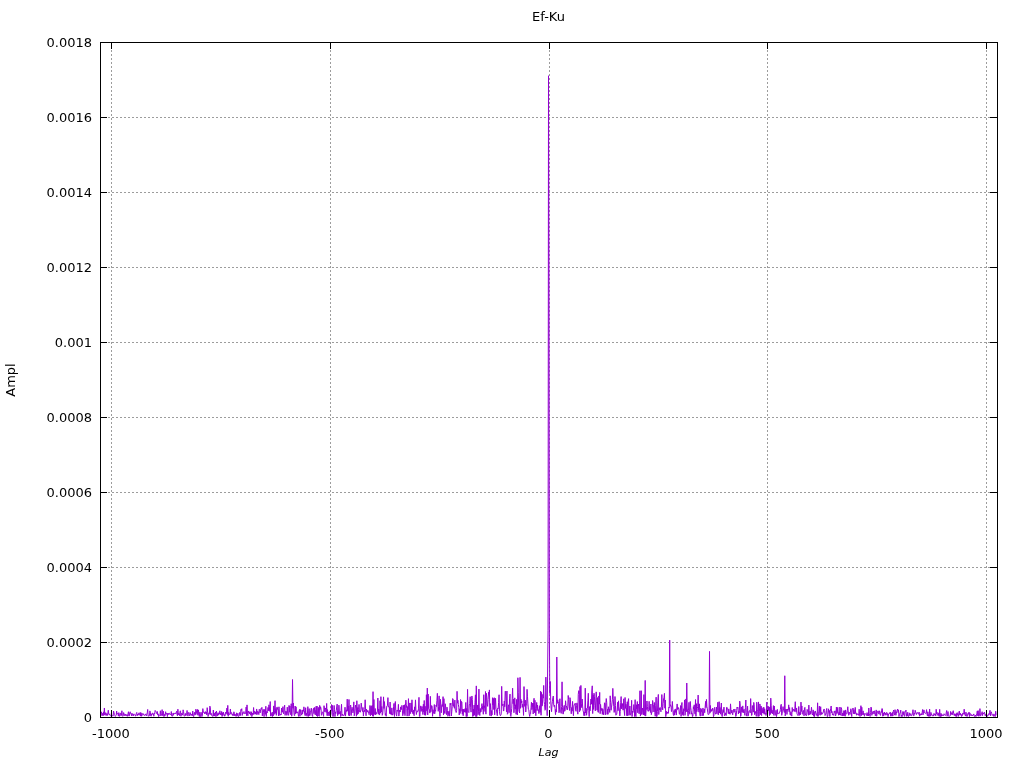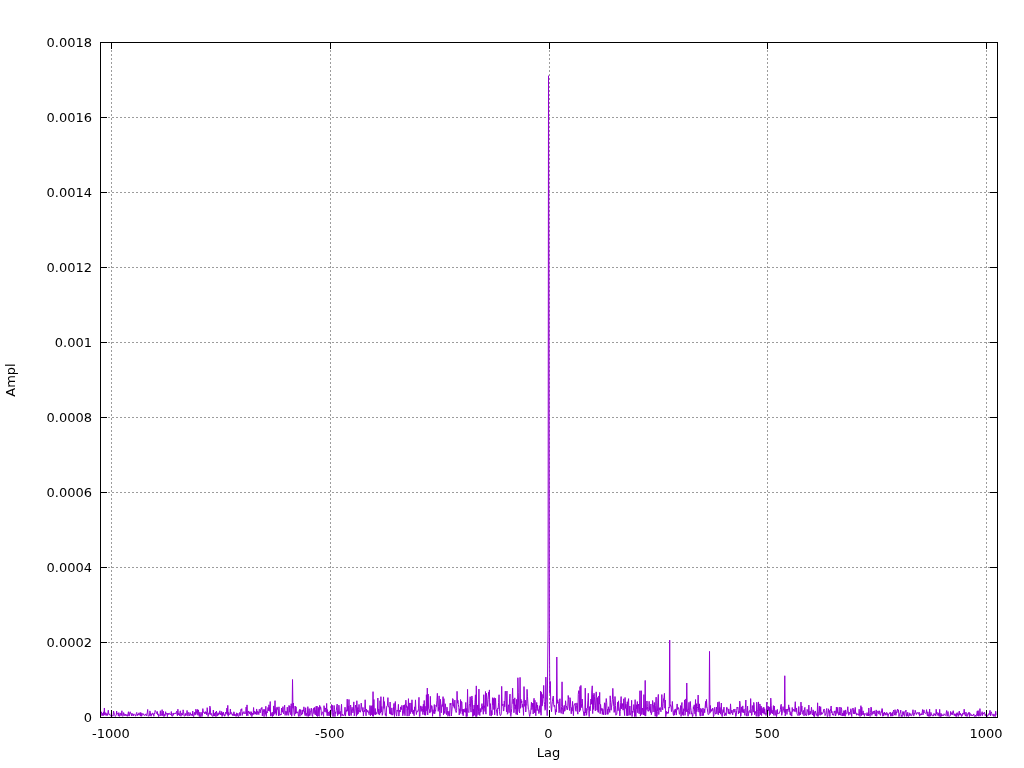--- a/index.html
+++ b/index.html
@@ -10,34 +10,35 @@
     font-family:"DejaVu Sans", sans-serif;
     color:#000;
     overflow:hidden;
   }
   .chart-title{
     position:absolute;top:9px;left:448px;width:201px;
     text-align:center;font-size:13px;line-height:16px;
   }
   .x-axis-label{
     position:absolute;top:745px;left:498px;width:101px;
-    text-align:center;font-size:13px;line-height:16px;
+    text-align:center;font-size:11px;line-height:16px;font-style:italic;
   }
   .y-axis-label{
     position:absolute;left:-19px;top:372px;width:60px;height:16px;
     text-align:center;font-size:13px;line-height:16px;
     transform:rotate(-90deg);
   }
   svg{position:absolute;left:0;top:0;}
   .ticklabel{font-family:"DejaVu Sans", sans-serif;font-size:13px;fill:#000;}
 </style>
 </head>
 <body>
 
 <div class="screen">
+  <div class="chart-title">Ef-Ku</div>
   <div class="y-axis-label">Ampl</div>
   <div class="x-axis-label">Lag</div>
   <svg id="plot" width="1024" height="768" viewBox="0 0 1024 768" aria-label="correlation plot">
       <line x1="111.5" y1="42" x2="111.5" y2="717" stroke="#9c9c9c" stroke-width="1" stroke-dasharray="2,2" shape-rendering="crispEdges"></line>
       <line x1="330.5" y1="42" x2="330.5" y2="717" stroke="#9c9c9c" stroke-width="1" stroke-dasharray="2,2" shape-rendering="crispEdges"></line>
       <line x1="549.5" y1="42" x2="549.5" y2="717" stroke="#9c9c9c" stroke-width="1" stroke-dasharray="2,2" shape-rendering="crispEdges"></line>
       <line x1="767.5" y1="42" x2="767.5" y2="717" stroke="#9c9c9c" stroke-width="1" stroke-dasharray="2,2" shape-rendering="crispEdges"></line>
       <line x1="986.5" y1="42" x2="986.5" y2="717" stroke="#9c9c9c" stroke-width="1" stroke-dasharray="2,2" shape-rendering="crispEdges"></line>
       <line x1="100" y1="642.5" x2="997" y2="642.5" stroke="#9c9c9c" stroke-width="1" stroke-dasharray="2,2" shape-rendering="crispEdges"></line>
       <line x1="100" y1="567.5" x2="997" y2="567.5" stroke="#9c9c9c" stroke-width="1" stroke-dasharray="2,2" shape-rendering="crispEdges"></line>

